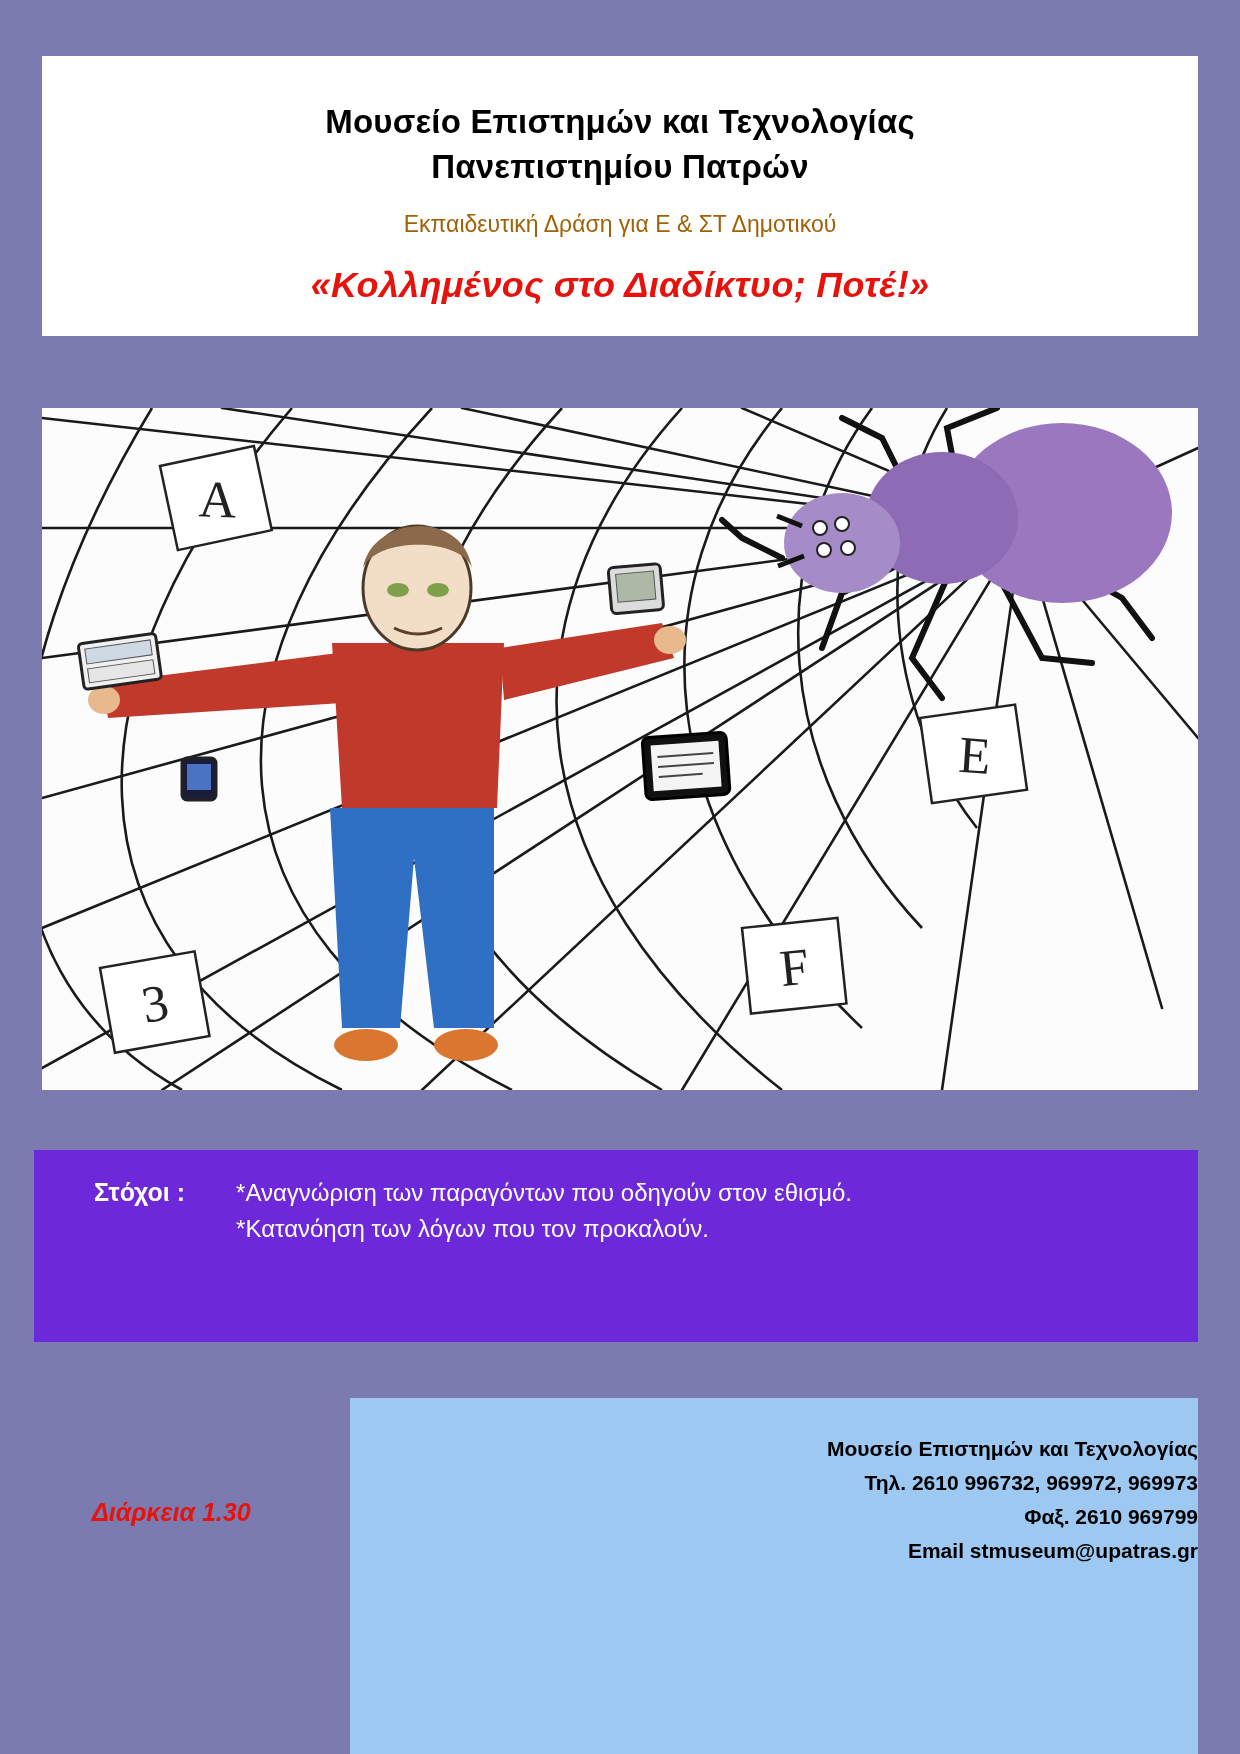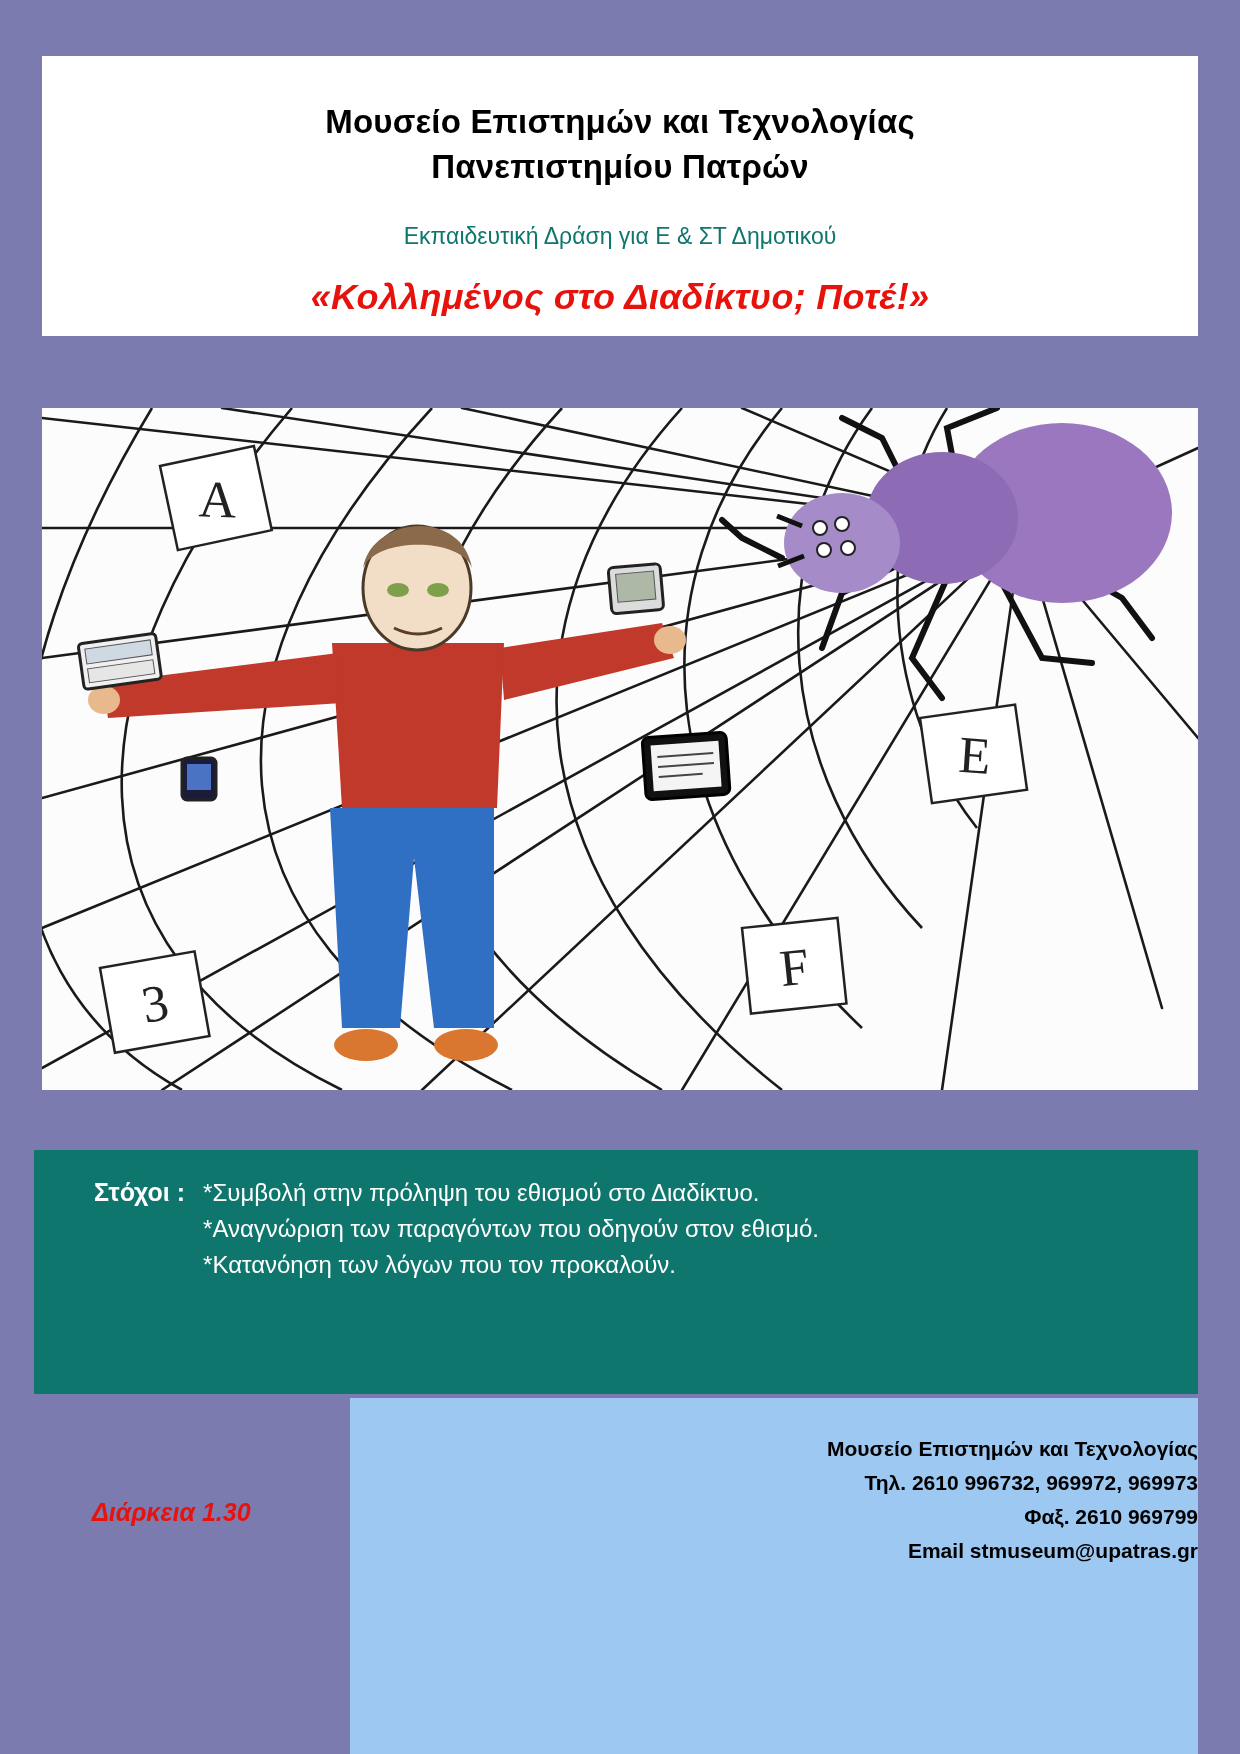--- a/index.html
+++ b/index.html
@@ -38,23 +38,23 @@
   }
   .title-line {
     font-size: 33px;
     font-weight: bold;
     color: #000000;
     letter-spacing: 0.2px;
     line-height: 1.35;
     text-align: center;
   }
   .subtitle-line {
-    margin-top: 34px;
+    margin-top: 22px;
     font-size: 23px;
-    color: #0f766e;
+    color: #a16207;
     text-align: left;
   }
   .headline {
     margin-top: 26px;
     font-size: 36px;
     font-weight: bold;
     font-style: italic;
     color: #e8120c;
     text-align: left;
     letter-spacing: 0.3px;
@@ -75,26 +75,27 @@
     width: 100%;
     height: 100%;
   }
 
   
   .goals-panel {
     position: absolute;
     left: 34px;
     top: 1150px;
     width: 1164px;
-    height: 244px;
-    background: #0f766e;
+    height: 192px;
+    background: #6d28d9;
     box-sizing: border-box;
     padding: 26px 30px 0 30px;
     display: flex;
     flex-direction: row;
+    gap: 33px;
   }
   .goals-label {
     color: #ffffff;
     font-size: 25px;
     font-weight: bold;
     white-space: nowrap;
     padding-top: 2px;
     padding-left: 30px;
     padding-right: 18px;
   }
@@ -274,21 +275,20 @@
             <path d="M14 40 H58"></path>
           </g>
         </g>
       </g>
     </svg>
   </div>
 
   <div class="goals-panel">
     <div class="goals-label">Στόχοι :</div>
     <div class="goals-list">
-      <div class="goal-item">*Συμβολή στην πρόληψη του εθισμού στο Διαδίκτυο.</div>
       <div class="goal-item">*Αναγνώριση των παραγόντων που οδηγούν στον εθισμό.</div>
       <div class="goal-item">*Κατανόηση των λόγων που τον προκαλούν.</div>
     </div>
   </div>
 
   <div class="footer-blue"></div>
   <div class="contact-block">
     <div>Μουσείο Επιστημών και Τεχνολογίας</div>
     <div>Τηλ. 2610 996732, 969972, 969973</div>
     <div>Φαξ. 2610 969799</div>

